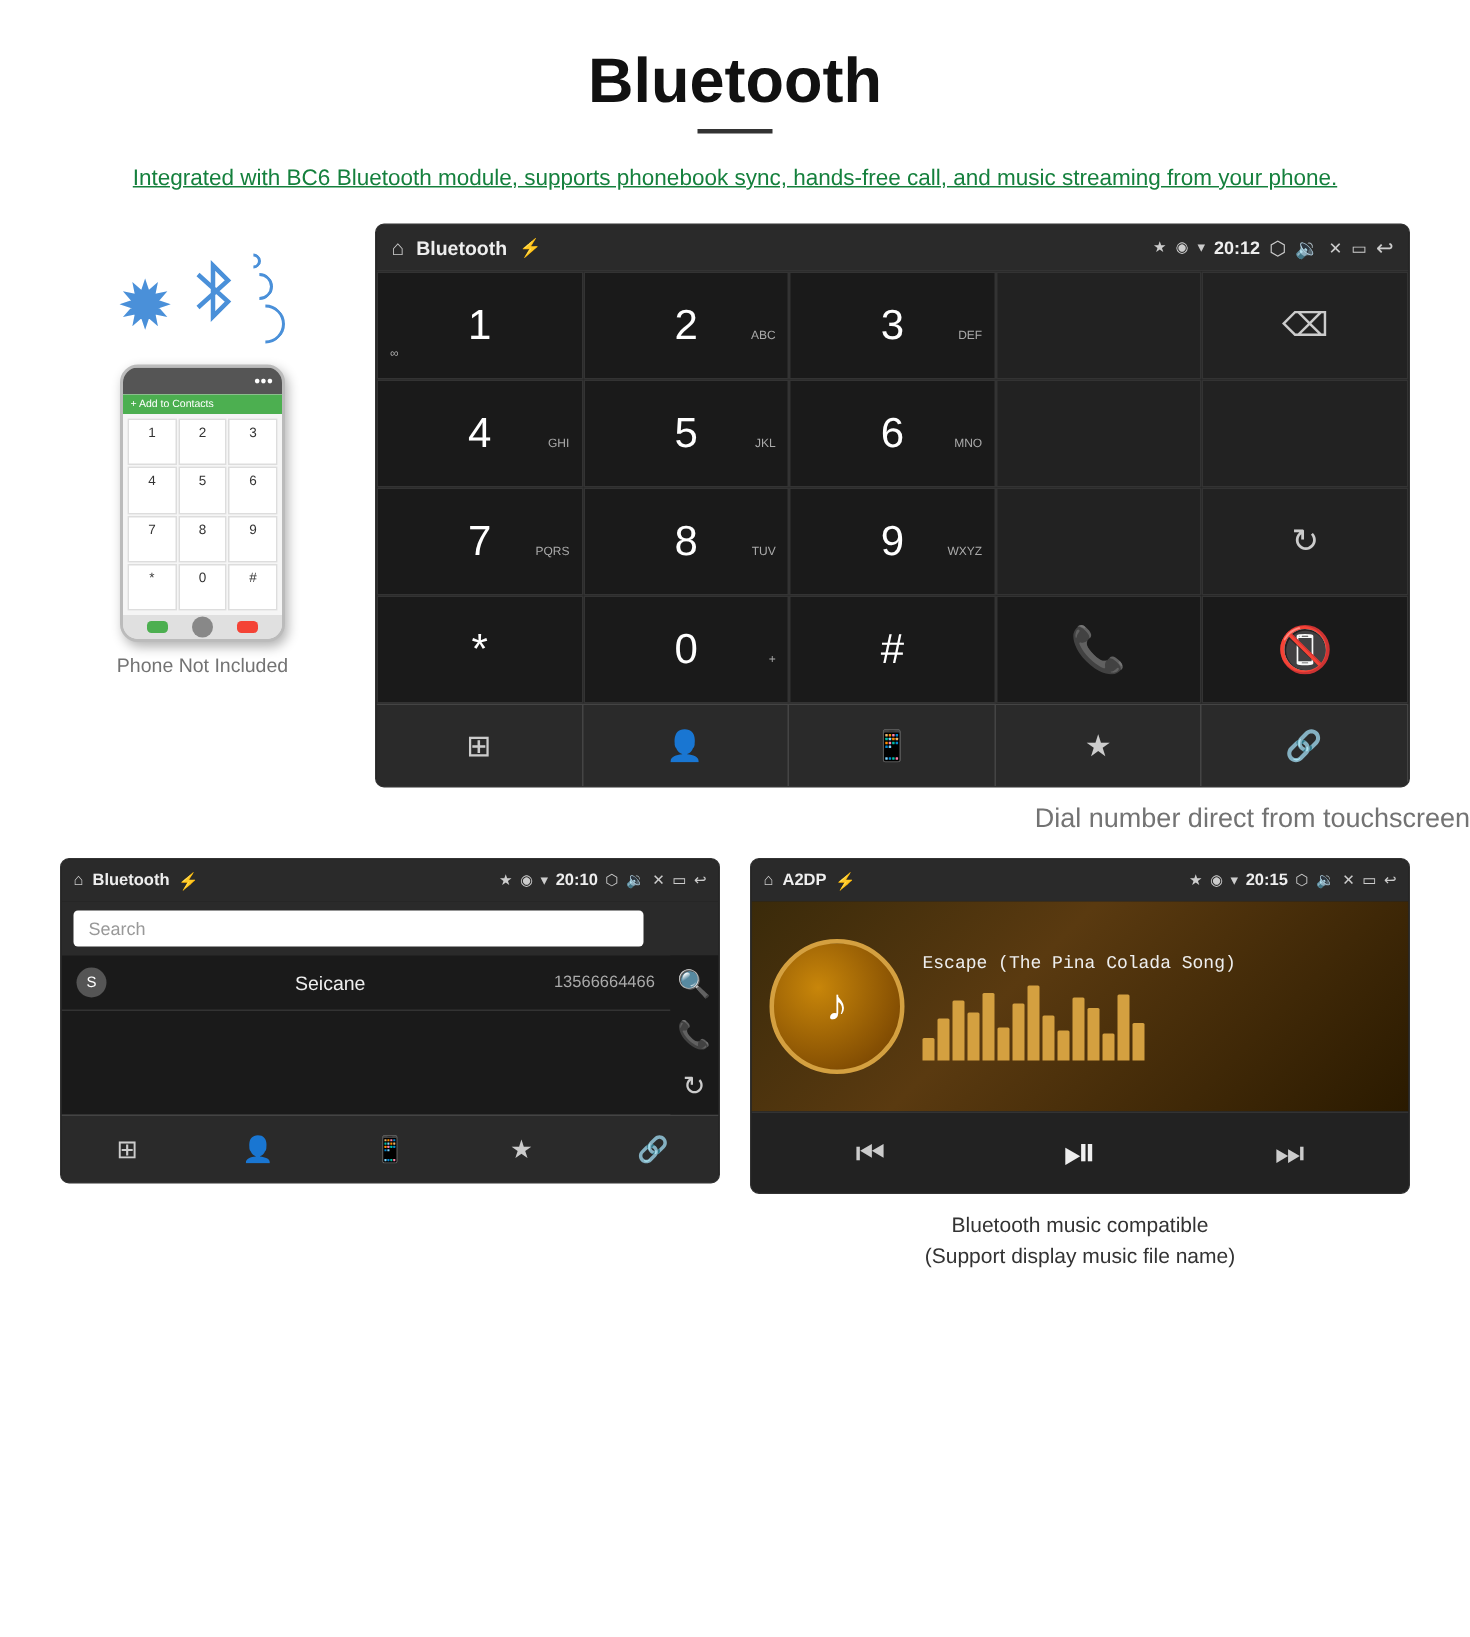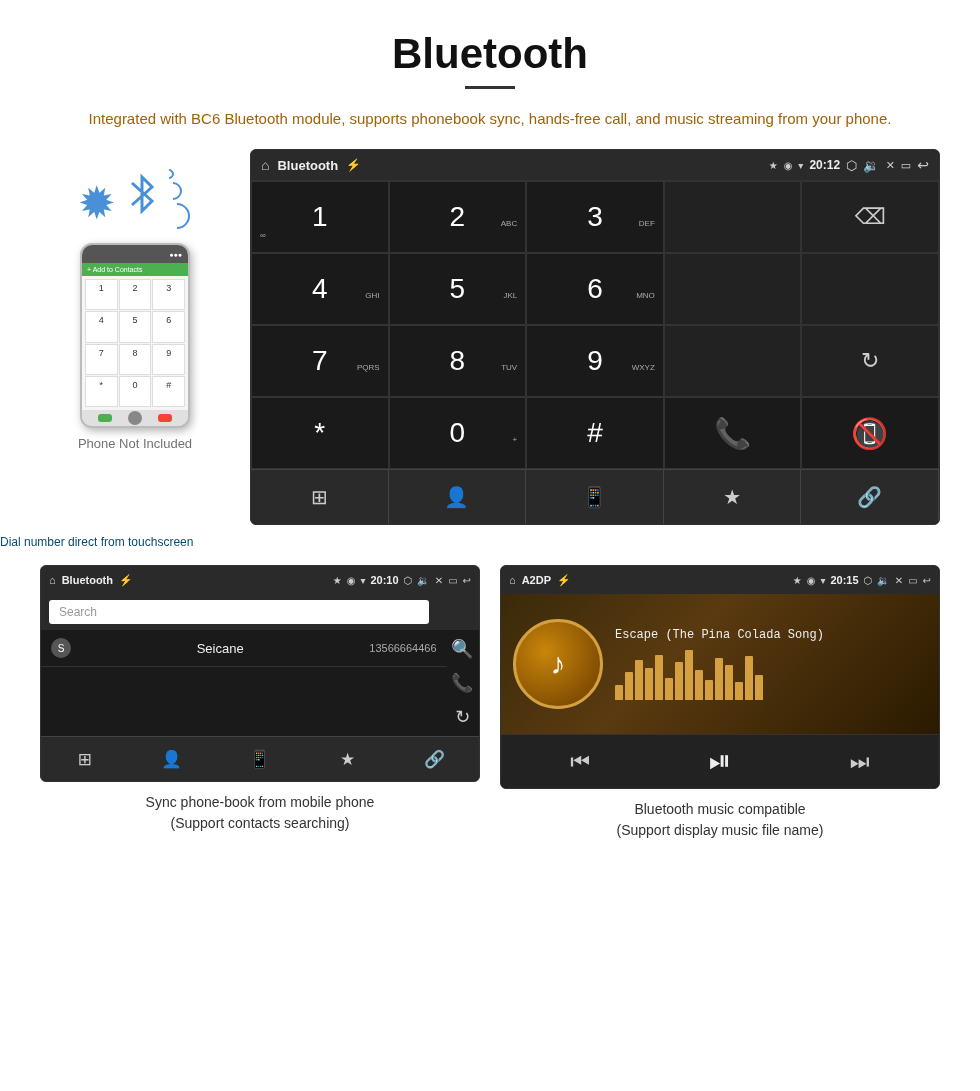--- a/index.html
+++ b/index.html
@@ -23,23 +23,24 @@
       margin-bottom: 8px;
     }
     .title-underline {
       width: 50px;
       height: 3px;
       background: #333;
       margin: 0 auto 18px;
     }
     .subtitle-text {
       font-size: 15px;
-      color: #a16207;
+      color: #15803d;
       line-height: 1.6;
       margin-bottom: 8px;
+      text-decoration: underline;
     }
     .bluetooth-info {
       font-size: 14px;
       color: #e67e00;
       margin-bottom: 16px;
     }
 
     
     .middle-section {
       display: flex;
@@ -242,23 +243,23 @@
       display: flex;
       align-items: center;
       justify-content: center;
       color: #ccc;
       font-size: 20px;
       cursor: pointer;
       border-right: 0.5px solid #444;
     }
 
     .caption-center {
-      text-align: left;
-      font-size: 12px;
-      color: #0c4a6e;
+      text-align: right;
+      font-size: 18px;
+      color: #737373;
       margin: 10px 0 16px;
     }
 
     
     .bottom-screenshots {
       display: flex;
       gap: 20px;
       padding: 0 40px;
       margin-bottom: 10px;
     }
@@ -595,23 +596,20 @@
         </div>
       </div>
 
       <div class="pb-bottom-nav">
         <div class="pb-nav-btn">⊞</div>
         <div class="pb-nav-btn active">👤</div>
         <div class="pb-nav-btn">📱</div>
         <div class="pb-nav-btn">★</div>
         <div class="pb-nav-btn">🔗</div>
       </div>
-    </div>
-    <div class="screenshot-caption">
-      <span>Sync phone-book from mobile phone<br>(Support contacts searching)</span>
     </div>
   </div>
 
   <div class="screenshot-item">
     <div class="screenshot-screen music-screen">
 
       <div class="ms-status">
         <div class="ms-left">
           <span>⌂</span>
           <span style="color:#eee; font-size:11px; font-weight:bold;">A2DP</span>

